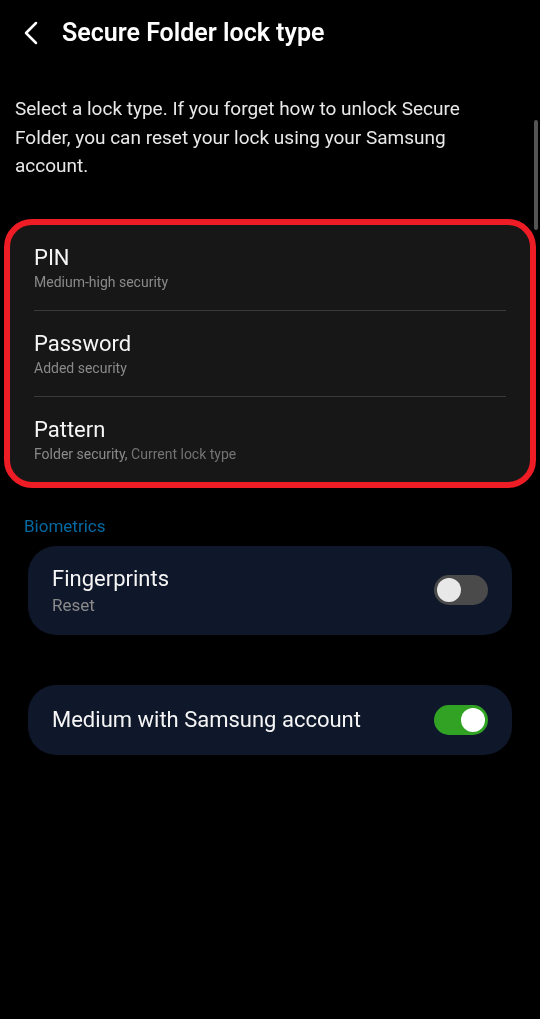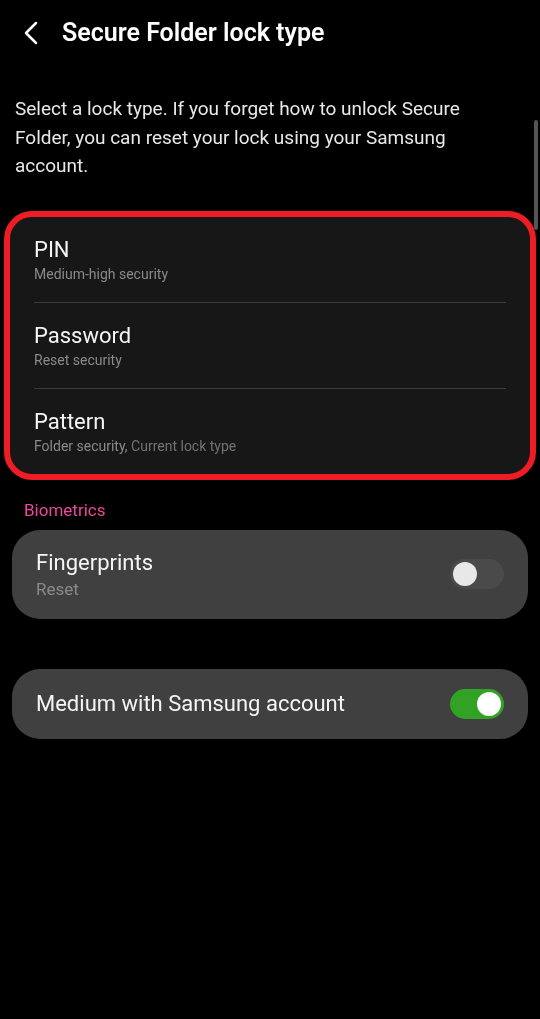--- a/index.html
+++ b/index.html
@@ -33,21 +33,21 @@
       font-weight: 600;
       color: #ffffff;
     }
     .description {
       padding: 24px 24px 30px 15px;
       font-size: 19px;
       line-height: 1.5;
       color: #e8e8e8;
     }
     .highlighted-group {
-      margin: 0 4px;
+      margin: 8px 4px;
       border: 6px solid #ee1c25;
       border-radius: 28px;
       background: #171717;
       overflow: hidden;
     }
     .option {
       padding: 20px 24px;
     }
     .option-title {
       font-size: 22px;
@@ -62,25 +62,25 @@
       color: #737373;
     }
     .divider {
       height: 1px;
       background: #3a3a3a;
       margin: 0 24px;
     }
     .section-label {
       padding: 20px 24px 10px 24px;
       font-size: 17px;
-      color: #ec4899;
+      color: #0369a1;
     }
     .card {
-      margin: 0 12px;
-      background: #404040;
+      margin: 0 28px;
+      background: #0f172a;
       border-radius: 28px;
     }
     .card-row {
       display: flex;
       align-items: center;
       justify-content: space-between;
       padding: 20px 24px;
     }
     .card-row-text {
       display: flex;
@@ -151,21 +151,21 @@
 <div class="description">Select a lock type. If you forget how to unlock Secure Folder, you can reset your lock using your Samsung account.</div>
 
 <div class="highlighted-group">
   <div class="option">
     <div class="option-title">PIN</div>
     <div class="option-subtitle">Medium-high security</div>
   </div>
   <div class="divider"></div>
   <div class="option">
     <div class="option-title">Password</div>
-    <div class="option-subtitle">Reset security</div>
+    <div class="option-subtitle">Added security</div>
   </div>
   <div class="divider"></div>
   <div class="option">
     <div class="option-title">Pattern</div>
     <div class="option-subtitle"><span>Folder security, </span><span class="current-lock">Current lock type</span></div>
   </div>
 </div>
 
 <div class="section-label">Biometrics</div>
 

